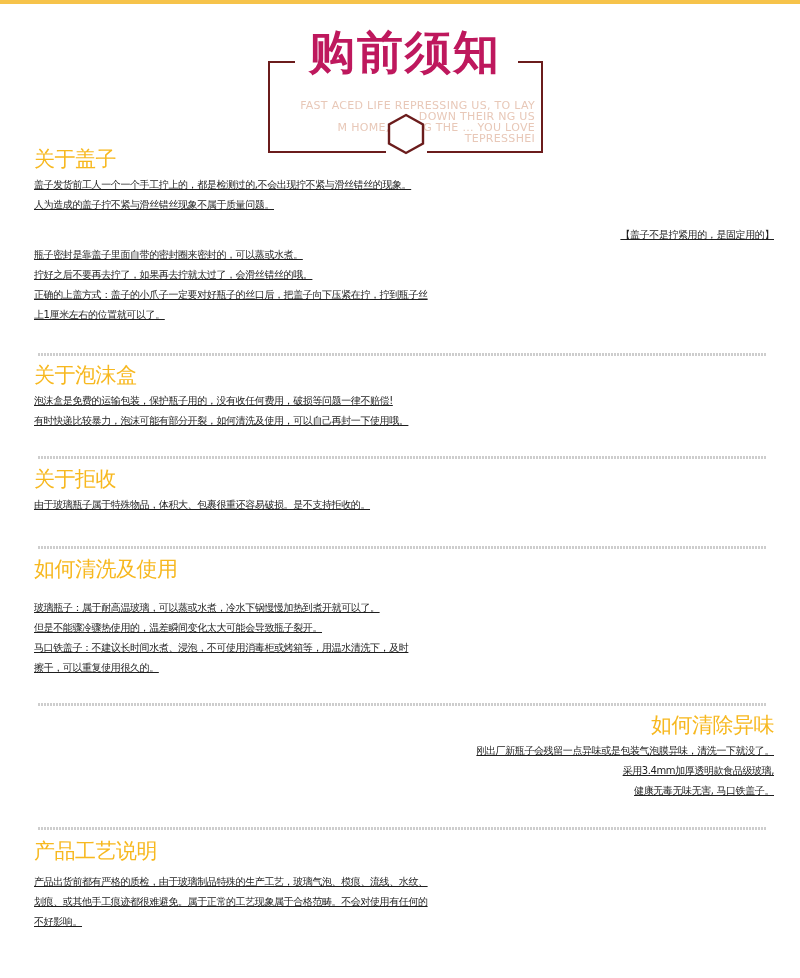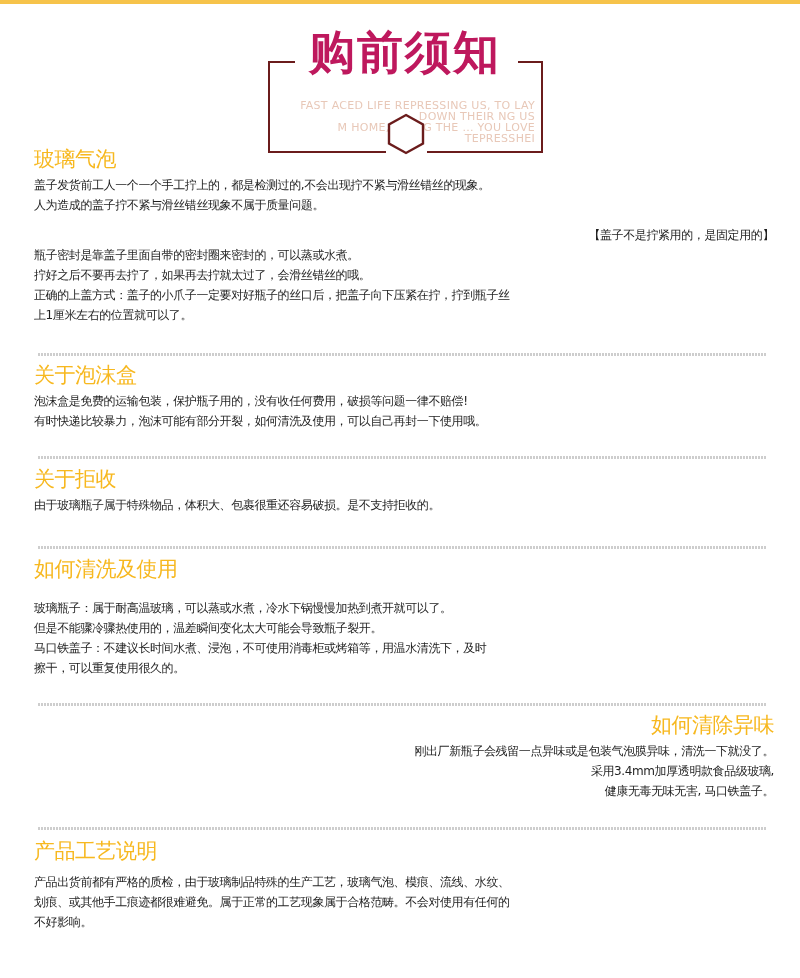--- a/index.html
+++ b/index.html
@@ -16,21 +16,21 @@
   .banner .frame-tr { position: absolute; left: 253px; top: 41px; width: 25px; height: 2px; background: #6b1c1c; }
   .banner .frame-bl { position: absolute; left: 3px; top: 131px; width: 118px; height: 2px; background: #6b1c1c; }
   .banner .frame-br { position: absolute; left: 162px; top: 131px; width: 116px; height: 2px; background: #6b1c1c; }
   .banner .title { position: absolute; left: 0; width: 280px; top: 4px; text-align: center; font-size: 46px; font-weight: bold; color: #be185d; letter-spacing: 2px; line-height: 56px; }
   .banner .subtitle { position: absolute; left: 10px; width: 260px; top: 80px; text-align: right; font-size: 11px; line-height: 11px; color: #e8c8b8; letter-spacing: 0.3px; }
   .banner .hexagon { position: absolute; left: 121px; top: 93px; width: 40px; height: 42px; }
 
   
   .section { position: absolute; left: 34px; width: 740px; }
   .section-title { font-size: 21px; line-height: 26px; color: #f7b81f; font-weight: normal; letter-spacing: -0.5px; margin-bottom: 3px; }
-  .para { font-size: 12px; line-height: 20px; color: #1e1e1e; letter-spacing: -0.4px; white-space: nowrap; }
+  .para { font-size: 10px; line-height: 20px; color: #1e1e1e; letter-spacing: -0.4px; white-space: nowrap; text-decoration: underline; }
   .para.gap { margin-top: 10px; text-align: right; }
 
   .divider { position: absolute; left: 38px; width: 728px; height: 3px;
     background-image: repeating-linear-gradient(90deg, #bdbdbd 0 2px, transparent 2px 3px); opacity: 0.75; }
 </style>
 </head>
 <body>
 
 <div class="top-bar"></div>
 
@@ -45,21 +45,21 @@
   <div class="subtitle">
     <div>FAST ACED LIFE REPRESSING US, TO LAY DOWN THEIR NG US</div>
     <div>M HOME, DOING THE ... YOU LOVE TEPRESSHEI</div>
   </div>
   <svg class="hexagon" viewBox="0 0 40 42">
     <polygon points="20,2 37,11.5 37,30.5 20,40 3,30.5 3,11.5" fill="#ffffff" stroke="#6b1c1c" stroke-width="2.4"></polygon>
   </svg>
 </div>
 
 <div class="section" style="top:146px;">
-  <div class="section-title">玻璃气泡</div>
+  <div class="section-title">关于盖子</div>
   <div class="para">盖子发货前工人一个一个手工拧上的，都是检测过的,不会出现拧不紧与滑丝错丝的现象。</div>
   <div class="para">人为造成的盖子拧不紧与滑丝错丝现象不属于质量问题。</div>
   <div class="para gap">【盖子不是拧紧用的，是固定用的】</div>
   <div class="para">瓶子密封是靠盖子里面自带的密封圈来密封的，可以蒸或水煮。</div>
   <div class="para">拧好之后不要再去拧了，如果再去拧就太过了，会滑丝错丝的哦。</div>
   <div class="para">正确的上盖方式：盖子的小爪子一定要对好瓶子的丝口后，把盖子向下压紧在拧，拧到瓶子丝</div>
   <div class="para">上1厘米左右的位置就可以了。</div>
 </div>
 <div class="divider" style="top:353px;"></div>
 

